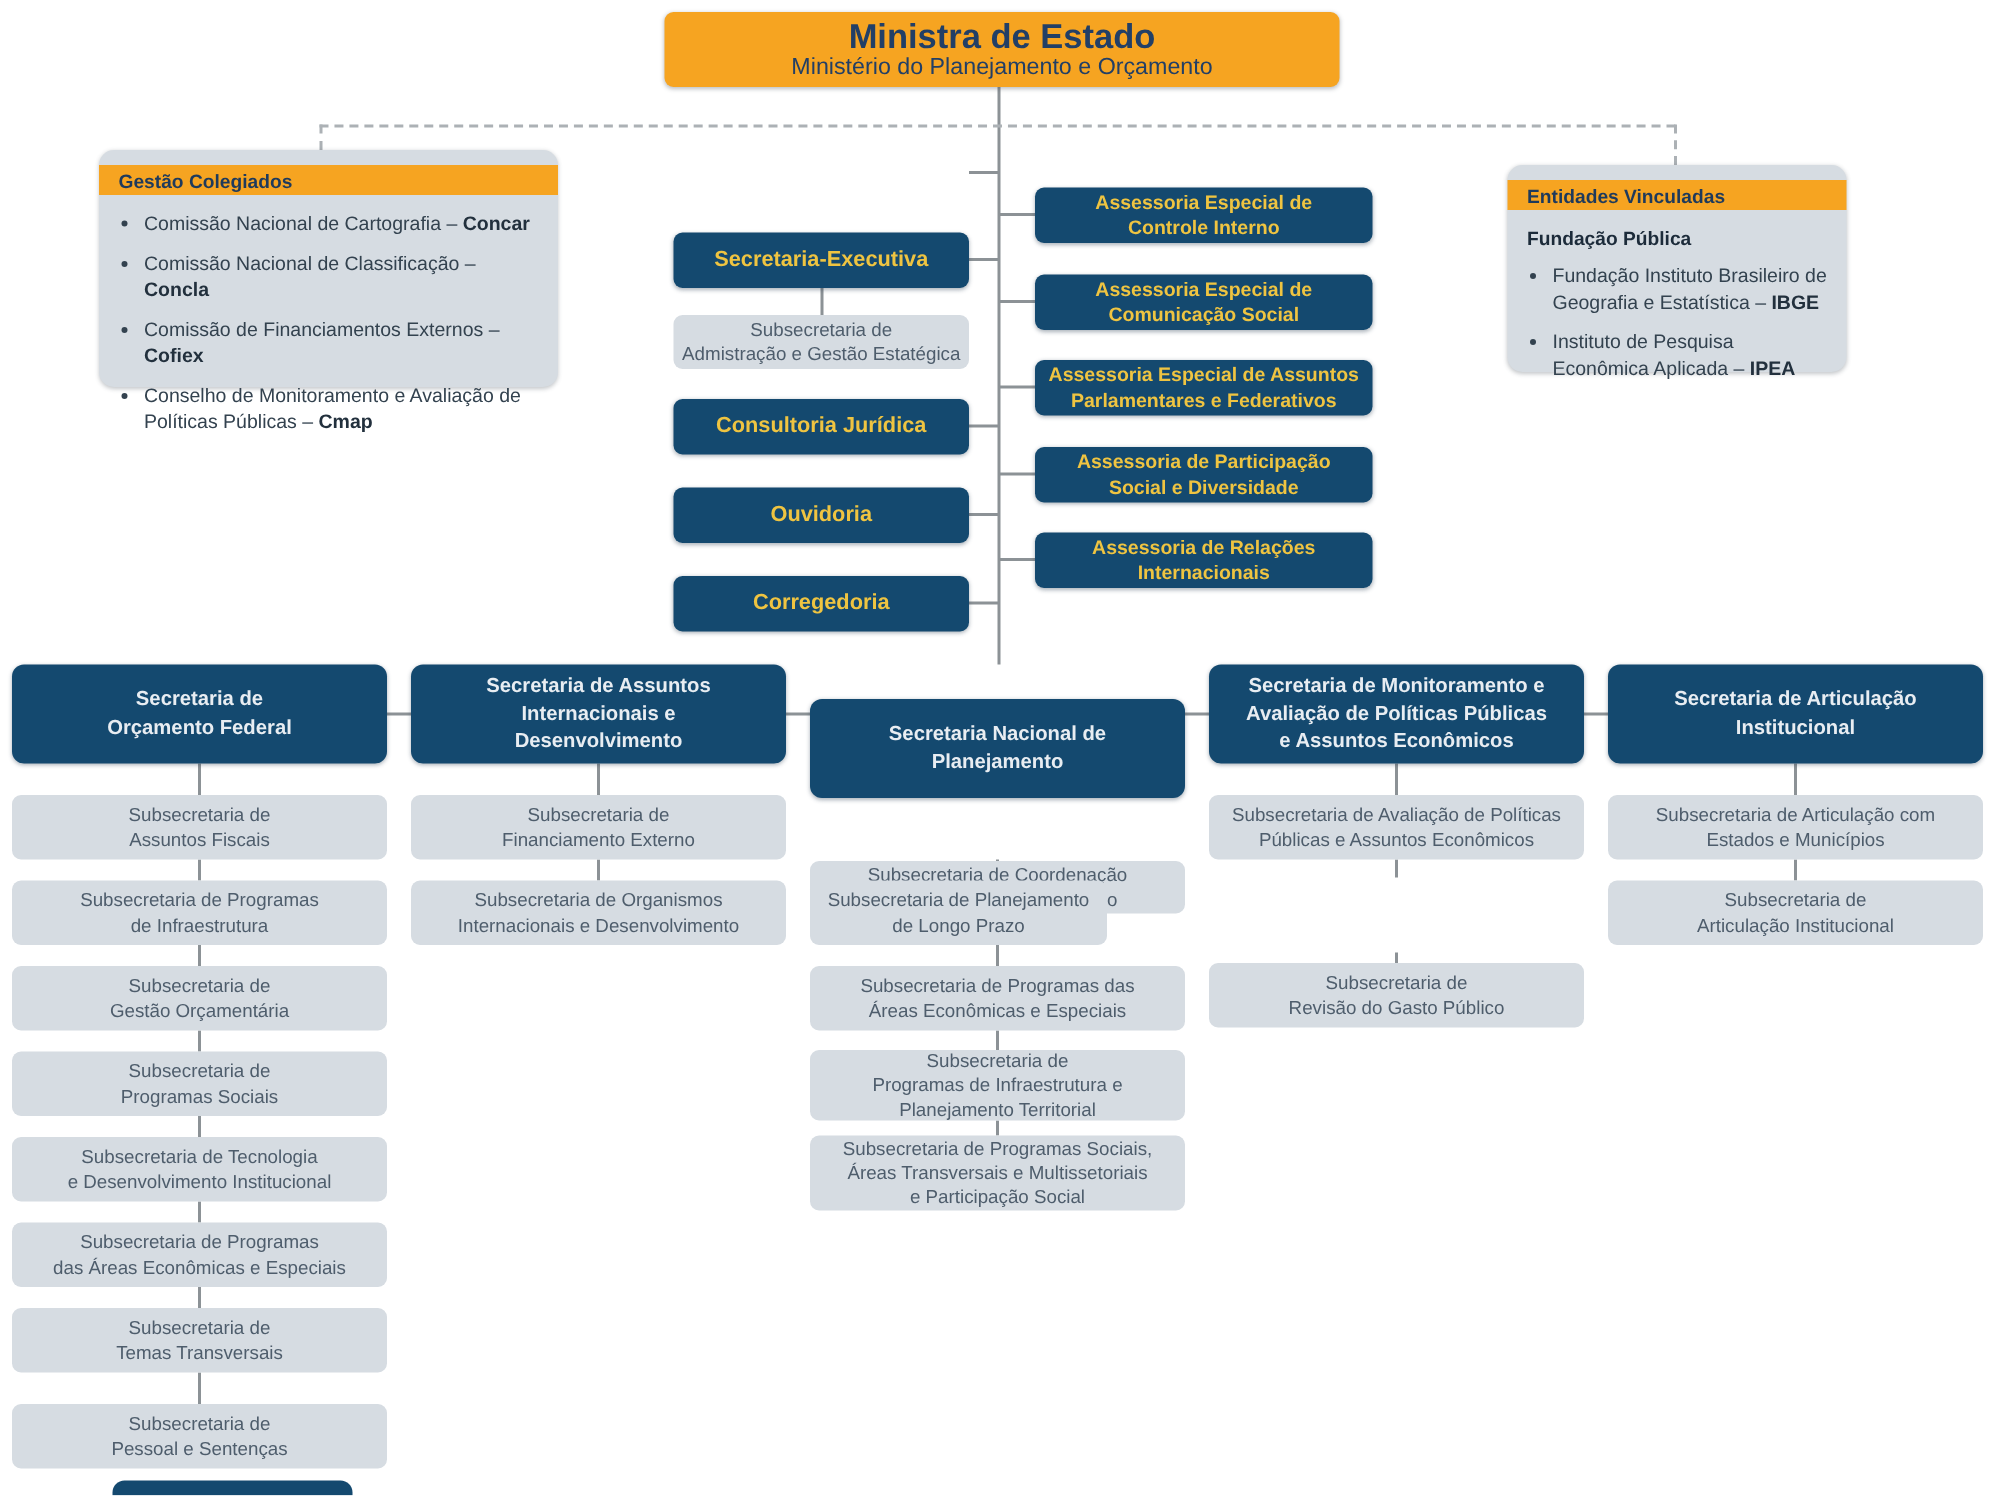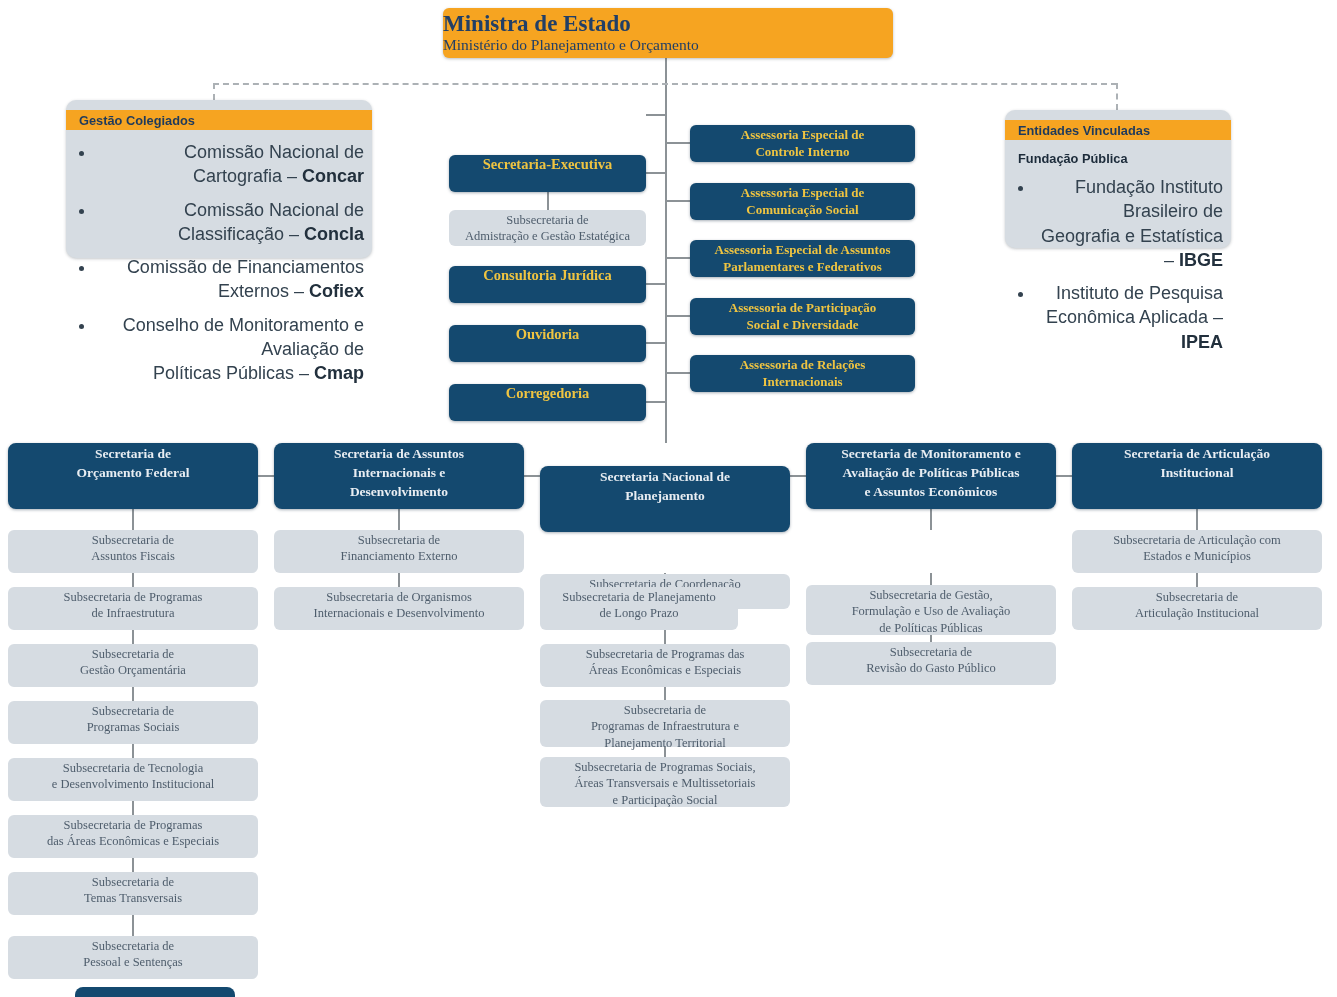--- a/index.html
+++ b/index.html
@@ -1,21 +1,21 @@
 <!DOCTYPE html>
 <html><head>
 <meta charset="utf-8">
 <style>
   html,body{margin:0;padding:0;background:#ffffff;}
   .canvas{position:relative;width:1337px;height:997px;background:#ffffff;
           font-family:"Liberation Sans",sans-serif;overflow:hidden;}
 
   
-  .box{position:absolute;display:flex;align-items:flex-start;justify-content:center;
-       text-align:center;white-space:pre-line;border-radius:6px;box-sizing:border-box;font-family:Liberation Serif, serif;}
+  .box{position:absolute;display:flex;align-items:center;justify-content:center;
+       text-align:center;white-space:pre-line;border-radius:6px;box-sizing:border-box;}
 
   
   .minister{background:#F6A421;color:#223F66;flex-direction:column;border-radius:6px;
             box-shadow:0 1px 3px rgba(60,70,80,.35);}
   .minister .t{font-size:23px;font-weight:700;line-height:1.05;}
   .minister .s{font-size:15.5px;line-height:1.15;}
 
   
   .navy{background:#14496F;color:#EFC441;font-weight:700;font-size:14.5px;line-height:1.3;
         box-shadow:0 1px 3px rgba(40,60,80,.4);}
@@ -27,21 +27,21 @@
 
   
   .sub{background:#D6DCE2;color:#4E5D6C;font-size:12.5px;line-height:1.3;border-radius:6px;padding:2px;}
 
   
   .info{position:absolute;background:#D6DCE2;border-radius:10px;box-sizing:border-box;
         box-shadow:0 1px 3px rgba(60,70,80,.3);}
   .info-strip{position:absolute;left:0;right:0;top:10px;height:20px;background:#F6A421;
               display:flex;align-items:center;padding:0 13px;font-weight:700;
               font-size:12.8px;color:#1E3A5C;}
-  .info ul{margin:0;padding:0 8px 0 30px;font-size:18px;color:#33424F;line-height:1.35;text-align:right;}
+  .info ul{margin:0;padding:0 8px 0 30px;font-size:13px;color:#33424F;line-height:1.35;}
   .info li{margin-bottom:9px;}
   .info .nm{white-space:pre-line;}
   .info .acr{font-weight:700;color:#22303D;}
   .info .subhead{font-weight:700;font-size:12.8px;color:#1C2B3A;margin:0 0 9px 13px;}
 
   
   .vl{position:absolute;width:2px;background:#8C9296;}
   .hl{position:absolute;height:2px;background:#8C9296;}
   .dh{position:absolute;height:0;border-top:2px dashed #ACB1B5;}
   .dv{position:absolute;width:0;border-left:2px dashed #ACB1B5;}
@@ -189,23 +189,22 @@
 de Longo Prazo</div>
   <div class="box sub" style="left:540px;top:644px;width:250px;height:43px;">Subsecretaria de Programas das
 Áreas Econômicas e Especiais</div>
   <div class="box sub" style="left:540px;top:700px;width:250px;height:47px;">Subsecretaria de
 Programas de Infraestrutura e
 Planejamento Territorial</div>
   <div class="box sub" style="left:540px;top:757px;width:250px;height:50px;">Subsecretaria de Programas Sociais,
 Áreas Transversais e Multissetoriais
 e Participação Social</div>
 
-  <div class="box sub" style="left:806px;top:585px;width:250px;height:50px;">Subsecretaria de Gestão,
-Formulação e Uso de Avaliação
-de Políticas Públicas</div>
+  <div class="box sub" style="left:806px;top:530px;width:250px;height:43px;">Subsecretaria de Avaliação de Políticas
+Públicas e Assuntos Econômicos</div>
   <div class="box sub" style="left:806px;top:642px;width:250px;height:43px;">Subsecretaria de
 Revisão do Gasto Público</div>
 
   <div class="box sub" style="left:1072px;top:530px;width:250px;height:43px;">Subsecretaria de Articulação com
 Estados e Municípios</div>
   <div class="box sub" style="left:1072px;top:587px;width:250px;height:43px;">Subsecretaria de
 Articulação Institucional</div>
 
   <div class="cutoff" style="left:75px;top:987px;width:160px;height:10px;"></div>
 

